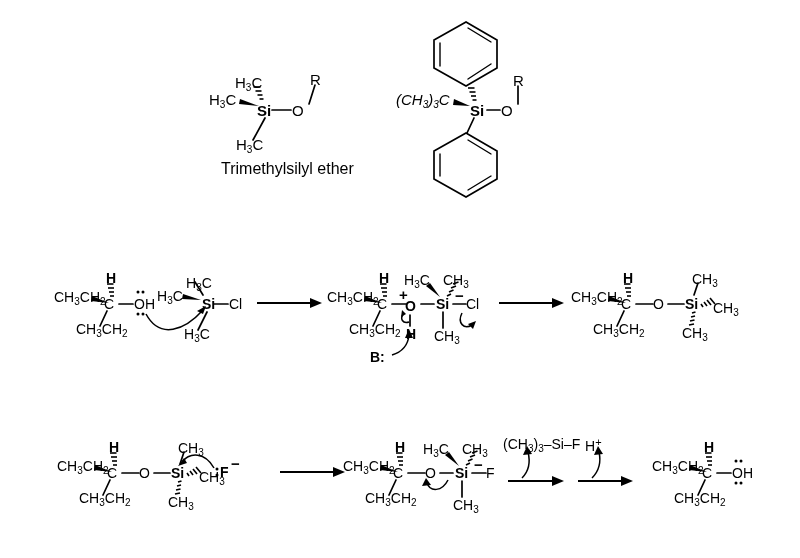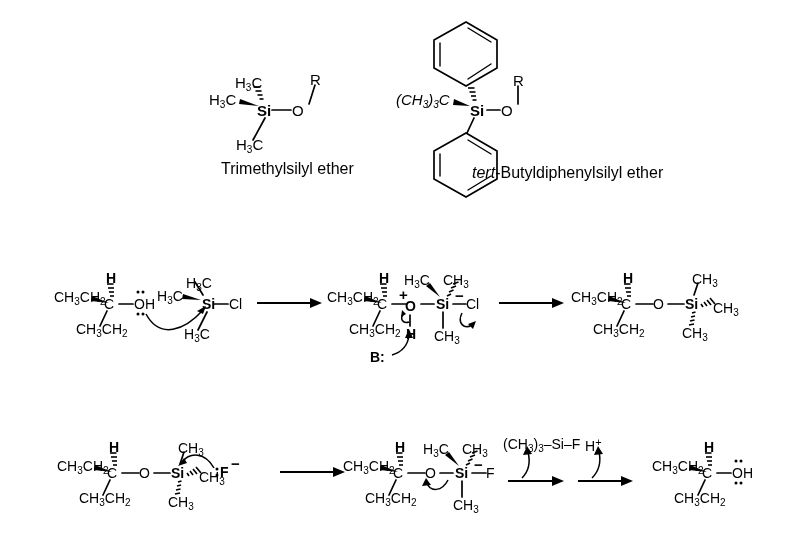--- a/index.html
+++ b/index.html
@@ -102,21 +102,20 @@
     <line class="bond-thin" x1="440" y1="154" x2="440" y2="176"></line>
     <line class="bond-thin" x1="468" y1="140" x2="491" y2="154"></line>
     <line class="bond-thin" x1="491" y1="176" x2="468" y2="190"></line>
   </svg>
 
   <div class="lbl atom" style="left:396px; top:92px;font-style:italic;">(CH<span class="sub">3</span>)<span class="sub">3</span>C</div>
   <div class="lbl atom" style="left:470px; top:103px; font-weight:600;">Si</div>
   <div class="lbl atom" style="left:501px; top:103px;">O</div>
   <div class="lbl atom" style="left:513px; top:73px;">R</div>
 
-  <div class="lbl caption" style="left:472px; top:165px;"><span class="ital">tert</span><span>-Butyldiphenylsilyl ether</span></div>
 
   <svg width="800" height="558">
 
     <polygon class="wedge" points="109,303 92,296 91,301"></polygon>
 
     <line class="bond" x1="107" y1="311" x2="100" y2="326"></line>
 
     <g class="hash" stroke-width="1.6">
       <line x1="110" y1="296" x2="114" y2="296"></line>
       <line x1="109" y1="292" x2="114" y2="292"></line>

